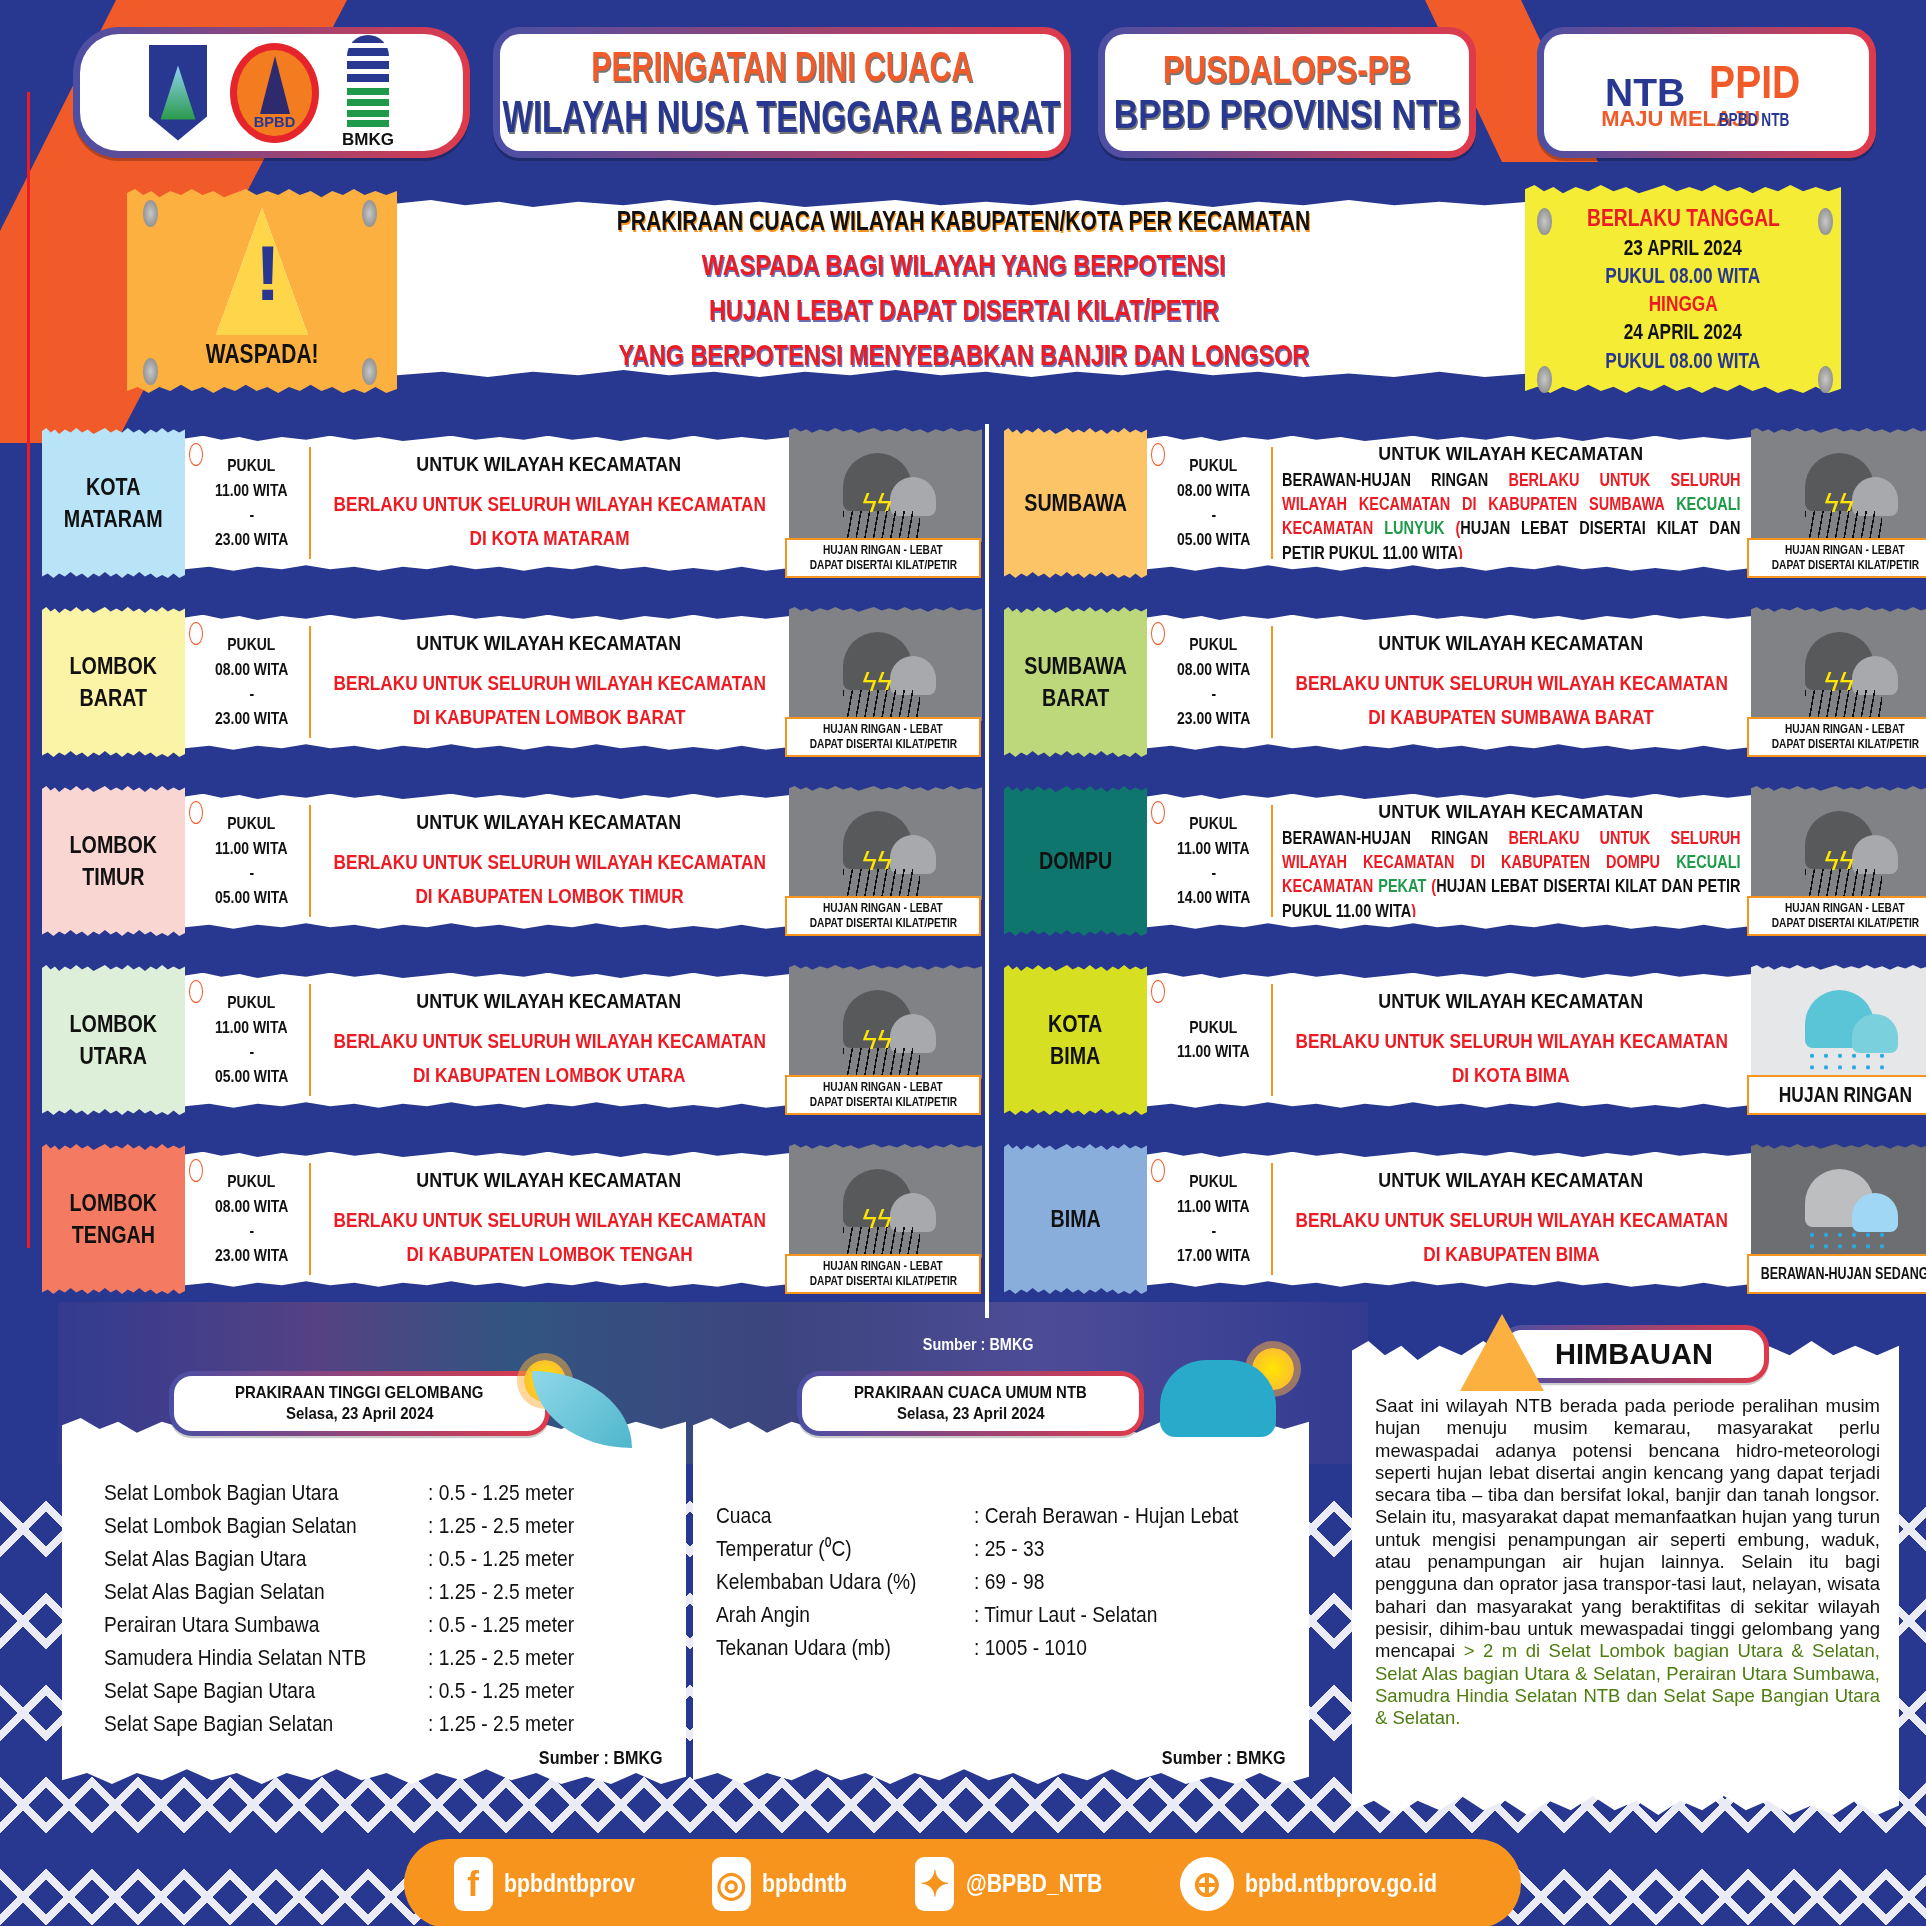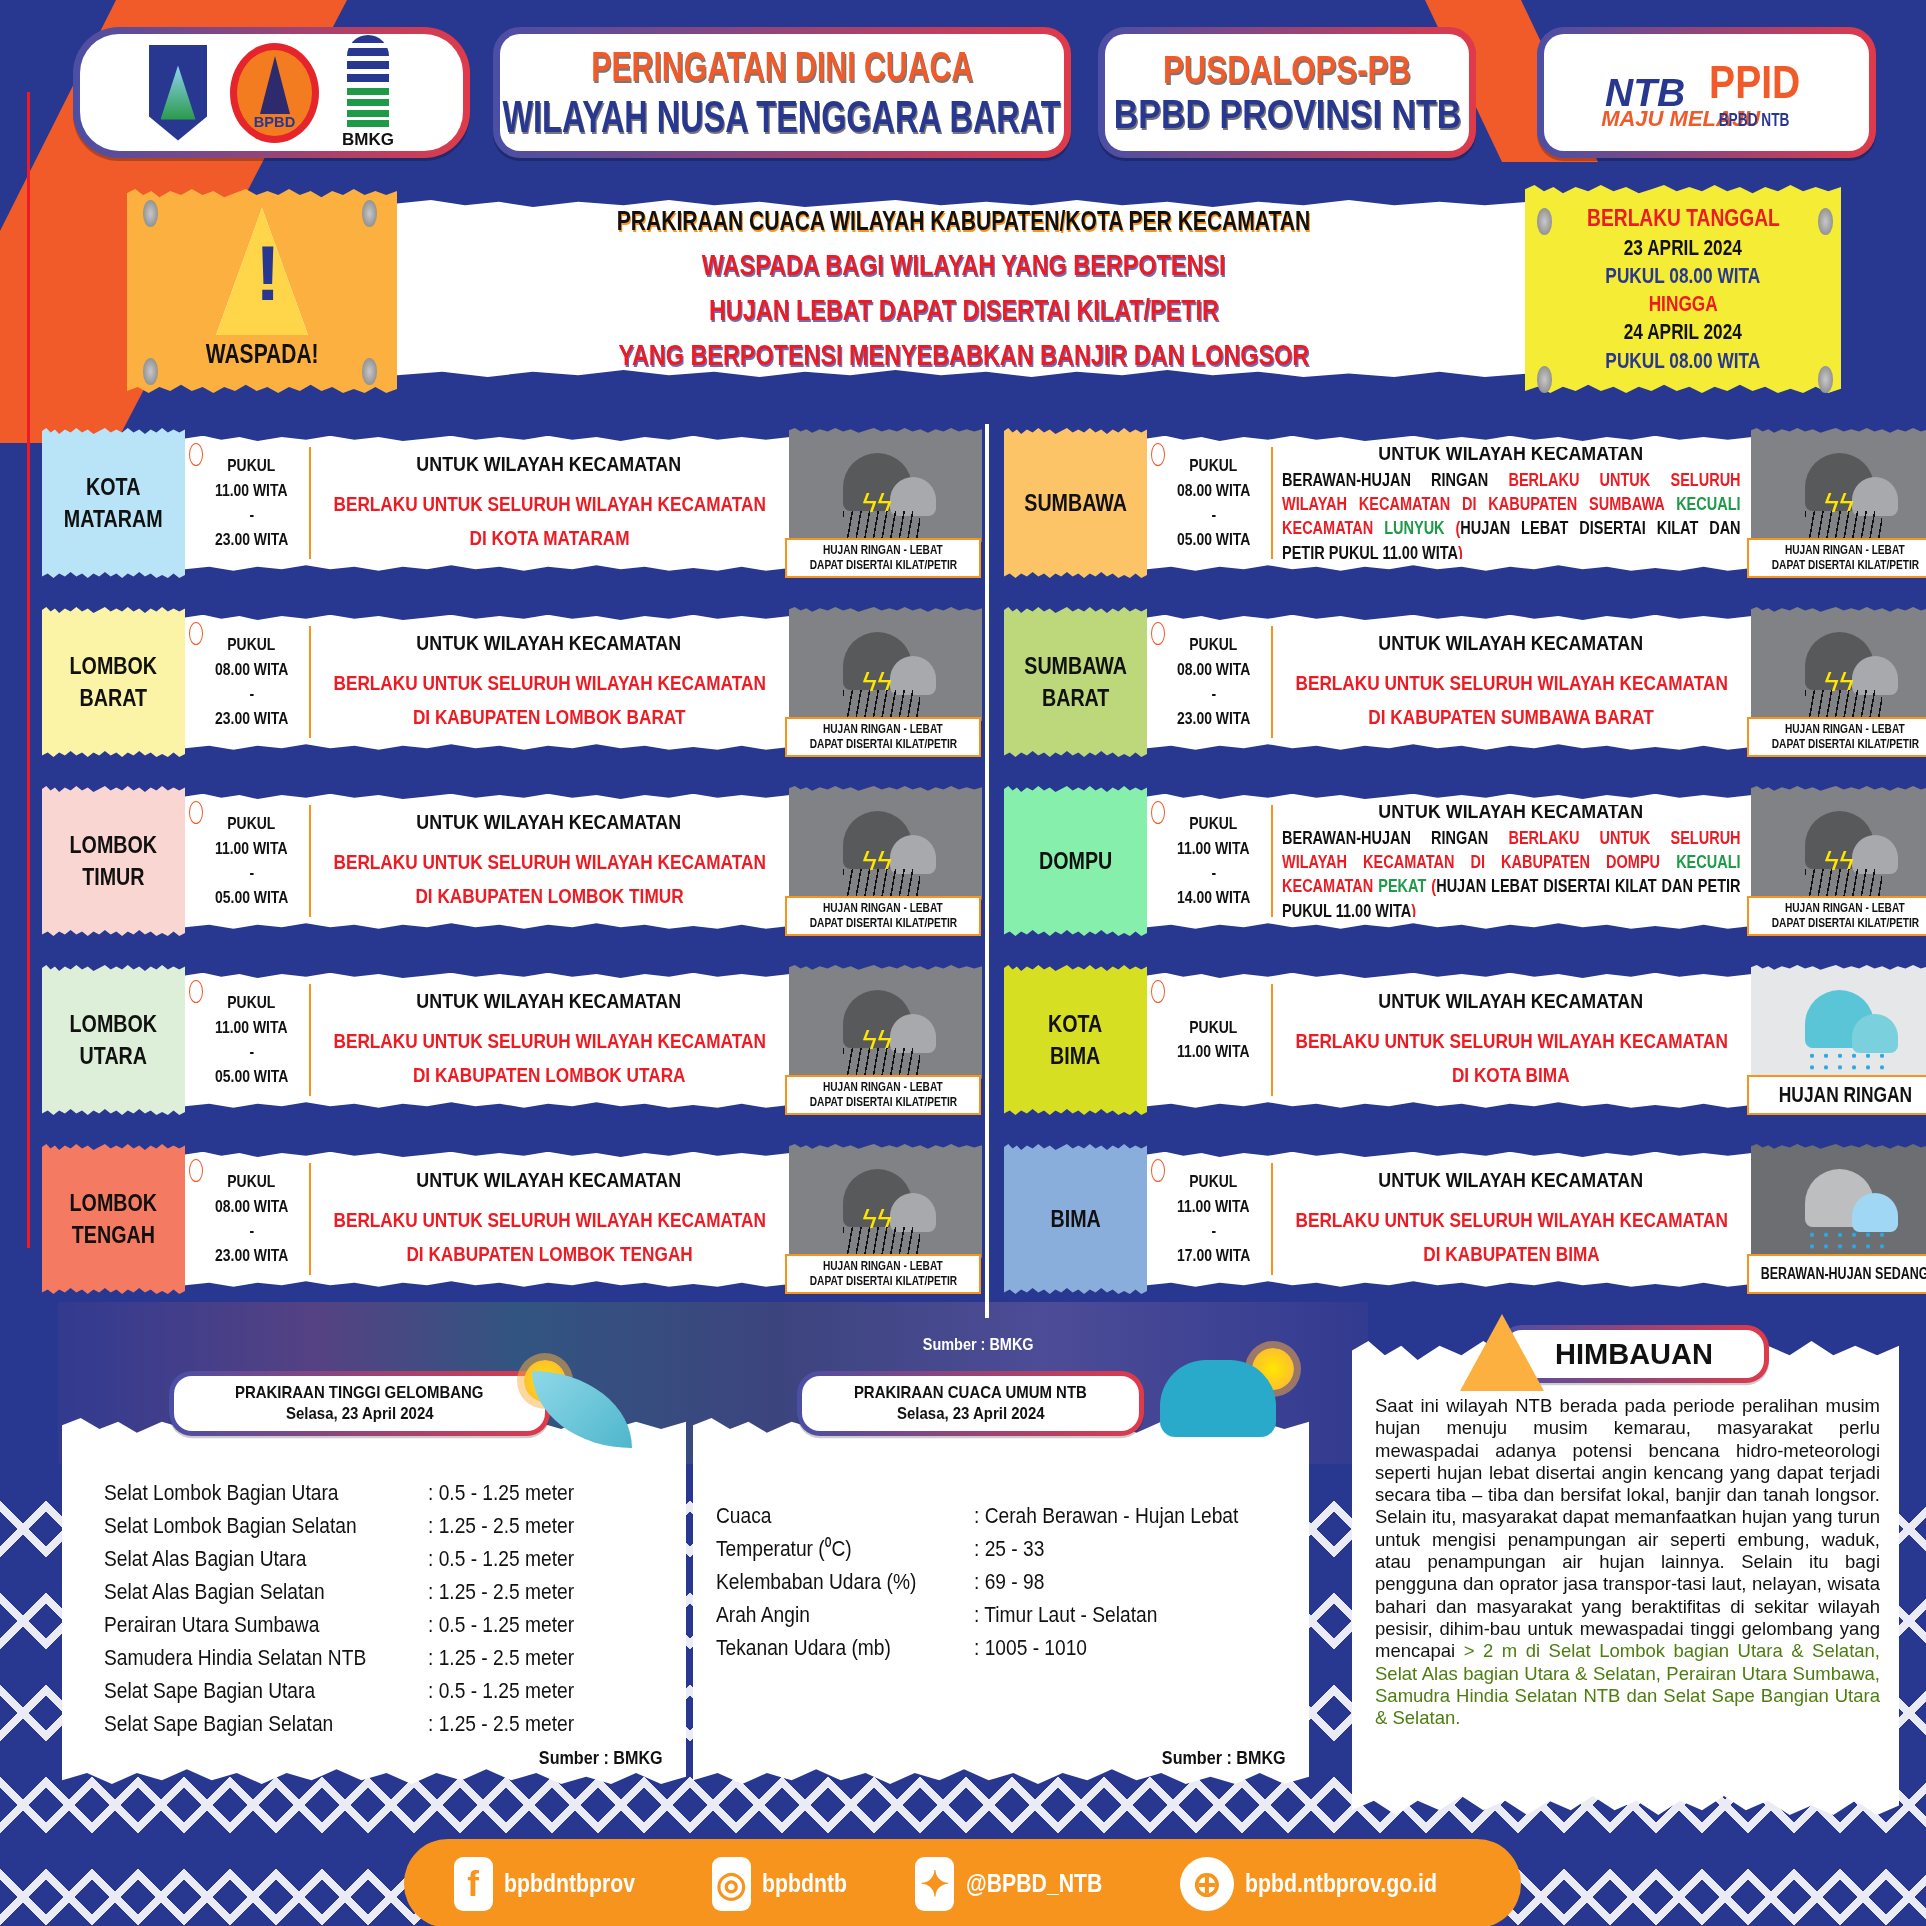--- a/index.html
+++ b/index.html
@@ -31,21 +31,21 @@
   .h-blue{font-weight:700;color:#283891;text-shadow:1.5px 1.5px 0 #777;transform:scaleX(.72);white-space:nowrap}
   .logo-emblem{width:58px;height:96px;background:#283891;clip-path:polygon(0 0,100% 0,100% 75%,50% 100%,0 75%);
     display:flex;align-items:center;justify-content:center}
   .logo-emblem .inner{width:35px;height:54px;background:linear-gradient(#8fd3ef,#2a9a4a);clip-path:polygon(50% 0,100% 100%,0 100%)}
   .logo-bpbd{width:89px;height:100px;border-radius:50%;background:#f47c20;border:7px solid #e5242b;
     display:flex;flex-direction:column;align-items:center;justify-content:center;color:#283891;font-weight:700;font-size:14.6px}
   .logo-bpbd .tri{width:0;height:0;border-left:15.4px solid transparent;border-right:15.4px solid transparent;border-bottom:58px solid #2e2a6e}
   .logo-bmkg{display:flex;flex-direction:column;align-items:center;font-weight:700;font-size:17px;color:#111}
   .logo-bmkg .top{width:42px;height:50px;border-radius:21px 21px 0 0;background:repeating-linear-gradient(#283891 0 8.5px,#fff 8.5px 13px)}
   .logo-bmkg .bot{width:42px;height:42px;background:repeating-linear-gradient(#1e9a48 0 7px,#fff 7px 10.8px);margin-top:3.9px}
-  .ntb-logo{font-size:39px;font-weight:900;color:#283891;font-style:italic;position:relative}
+  .ntb-logo{font-size:39px;font-weight:900;color:#283891;position:relative}
   .ntb-logo .sub{position:absolute;left:-3.9px;top:35px;font-size:22px;color:#f15a29;white-space:nowrap}
   
   .torn{position:absolute;clip-path:polygon(0 2%,3% 0,6% 3%,9% 1%,12% 4%,16% 1%,20% 3%,24% 0,28% 3%,32% 1%,36% 4%,40% 2%,44% 0,48% 3%,52% 1%,56% 3%,60% 0,64% 3%,68% 1%,72% 4%,76% 1%,80% 3%,84% 0,88% 3%,92% 1%,96% 3%,100% 1%,100% 98%,96% 100%,92% 97%,88% 100%,84% 98%,80% 100%,76% 97%,72% 99%,68% 96%,64% 99%,60% 97%,56% 100%,52% 97%,48% 99%,44% 96%,40% 99%,36% 97%,32% 100%,28% 97%,24% 99%,20% 96%,16% 99%,12% 97%,8% 100%,4% 97%,0 99%)}
   .waspada-tag{left:127px;top:189px;width:270px;height:204px;background:#fbb040;display:flex;flex-direction:column;align-items:center;justify-content:space-between;padding:19px 0 23px}
   .warn-tri{width:0;height:0;border-left:46px solid transparent;border-right:46px solid transparent;border-bottom:127px solid #ffd54a;position:relative;filter:drop-shadow(0 0 0 #fff)}
   .warn-mark{position:absolute;left:-7px;top:27px;width:14px;font-size:77px;font-weight:900;color:#283891;line-height:1}
   .waspada-label{font-size:28px;font-weight:700;color:#111;transform:scaleX(.75)}
   .main-banner{left:397px;top:200px;width:1133px;height:177px;background:#fff;display:flex;flex-direction:column;align-items:center;justify-content:center;gap:11px}
   .b-black{font-size:27px;font-weight:900;color:#111;text-shadow:1.2px 1.5px 0 #f7941d;transform:scaleX(.78);white-space:nowrap}
   .b-red{font-size:30px;font-weight:900;color:#ed1c24;text-shadow:1.5px 1.9px 0 #6a6fb5;transform:scaleX(.78);white-space:nowrap}
@@ -430,21 +430,21 @@
         <div class="rain"></div>
       </div>
     </div>
   <div class="label-box">
       <span>HUJAN RINGAN - LEBAT</span>
       <span>DAPAT DISERTAI KILAT/PETIR</span>
     </div>
 </div>
 
 <div class="region" style="left:1004px;top:786px">
-  <div class="tag torn" style="background:#86efac">
+  <div class="tag torn" style="background:#0f766e">
       <div>
         <span>DOMPU</span>
         <span></span>
       </div>
     </div>
   <div class="paper torn">
     <div class="clock"></div>
     <div class="time">
         <span>PUKUL</span>
         <span>11.00 WITA</span>

